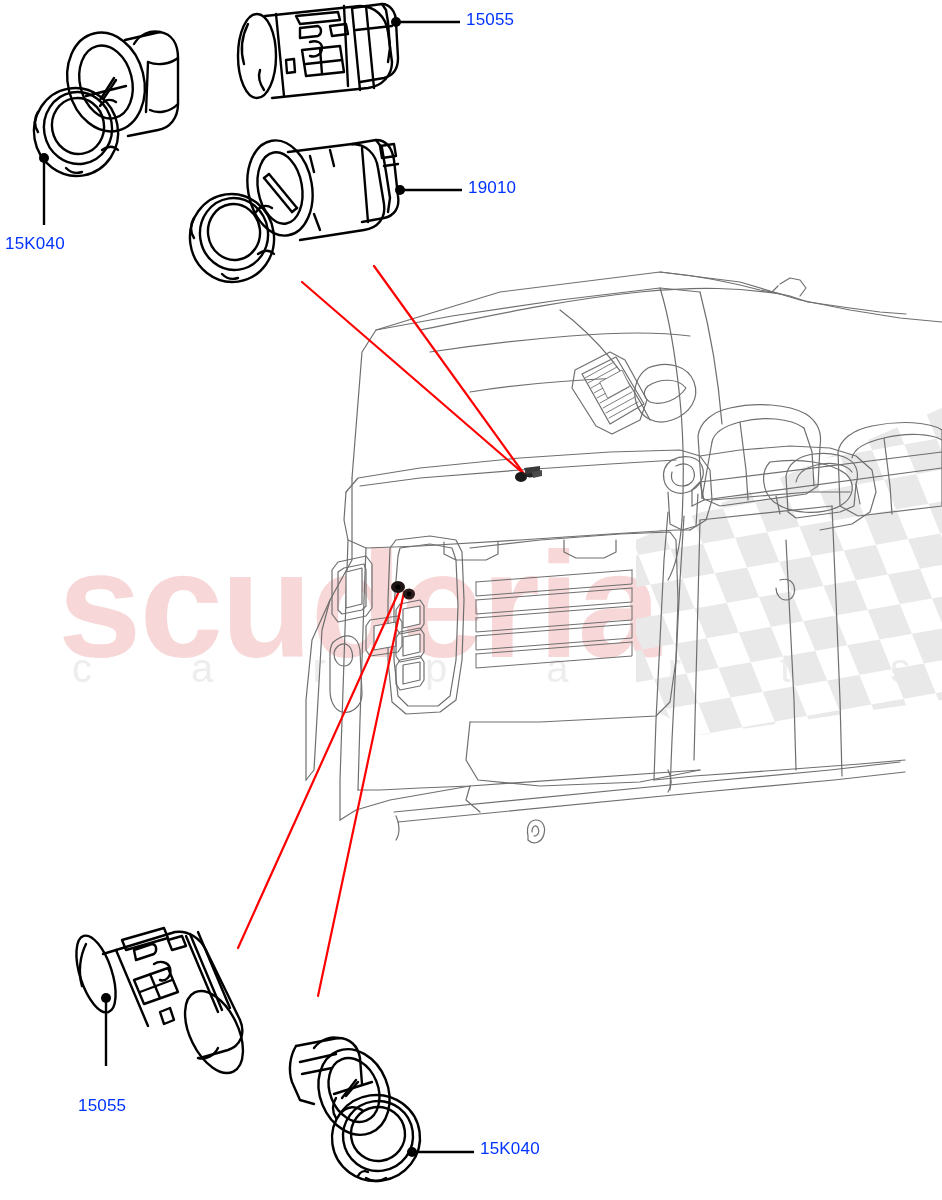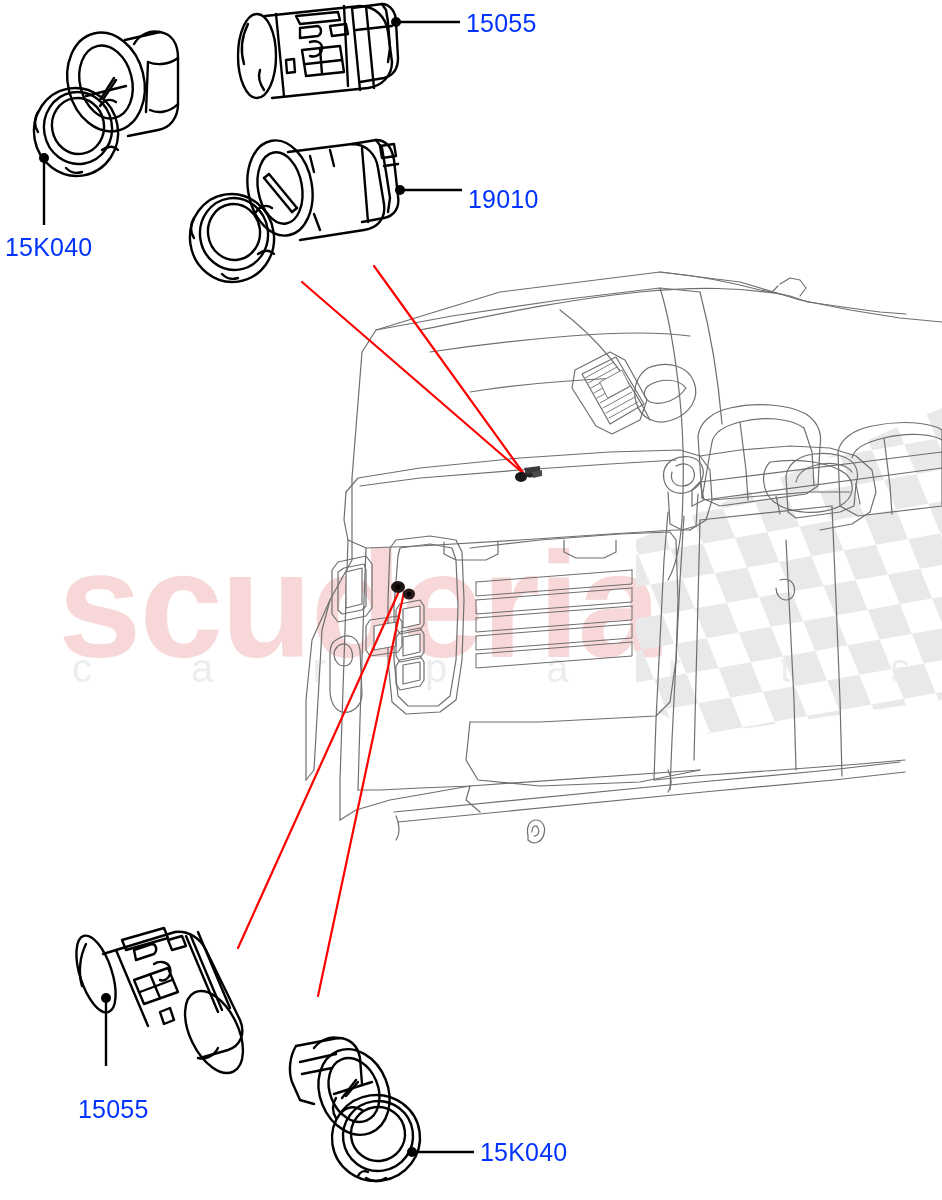--- a/index.html
+++ b/index.html
@@ -21,21 +21,21 @@
     position: absolute;
     left: 0;
     top: 0;
     width: 942px;
     height: 1200px;
   }
   .part-label {
     position: absolute;
     color: #0033ff;
     font-family: "Liberation Sans", sans-serif;
-    font-size: 25px;
+    font-size: 17px;
     font-weight: 400;
     letter-spacing: 0.2px;
     white-space: nowrap;
     line-height: 1;
   }
   .wm-main {
     position: absolute;
     font-family: "Liberation Sans", sans-serif;
     font-size: 150px;
     font-weight: 700;
@@ -417,19 +417,19 @@
       <circle cx="398" cy="587" r="2.6" fill="#000000"></circle>
       <circle cx="409" cy="594" r="2.4" fill="#000000"></circle>
     </g>
 
   </svg>
 
   <div class="part-label" style="left:5px; top:235px;">15K040</div>
 
   <div class="part-label" style="left:466px; top:11px;">15055</div>
 
-  <div class="part-label" style="left:468px; top:187px;">19010</div>
+  <div class="part-label" style="left:468px; top:179px;">19010</div>
 
   <div class="part-label" style="left:78px; top:1097px;">15055</div>
 
   <div class="part-label" style="left:480px; top:1140px;">15K040</div>
 
 </div>
 
 </body></html>

